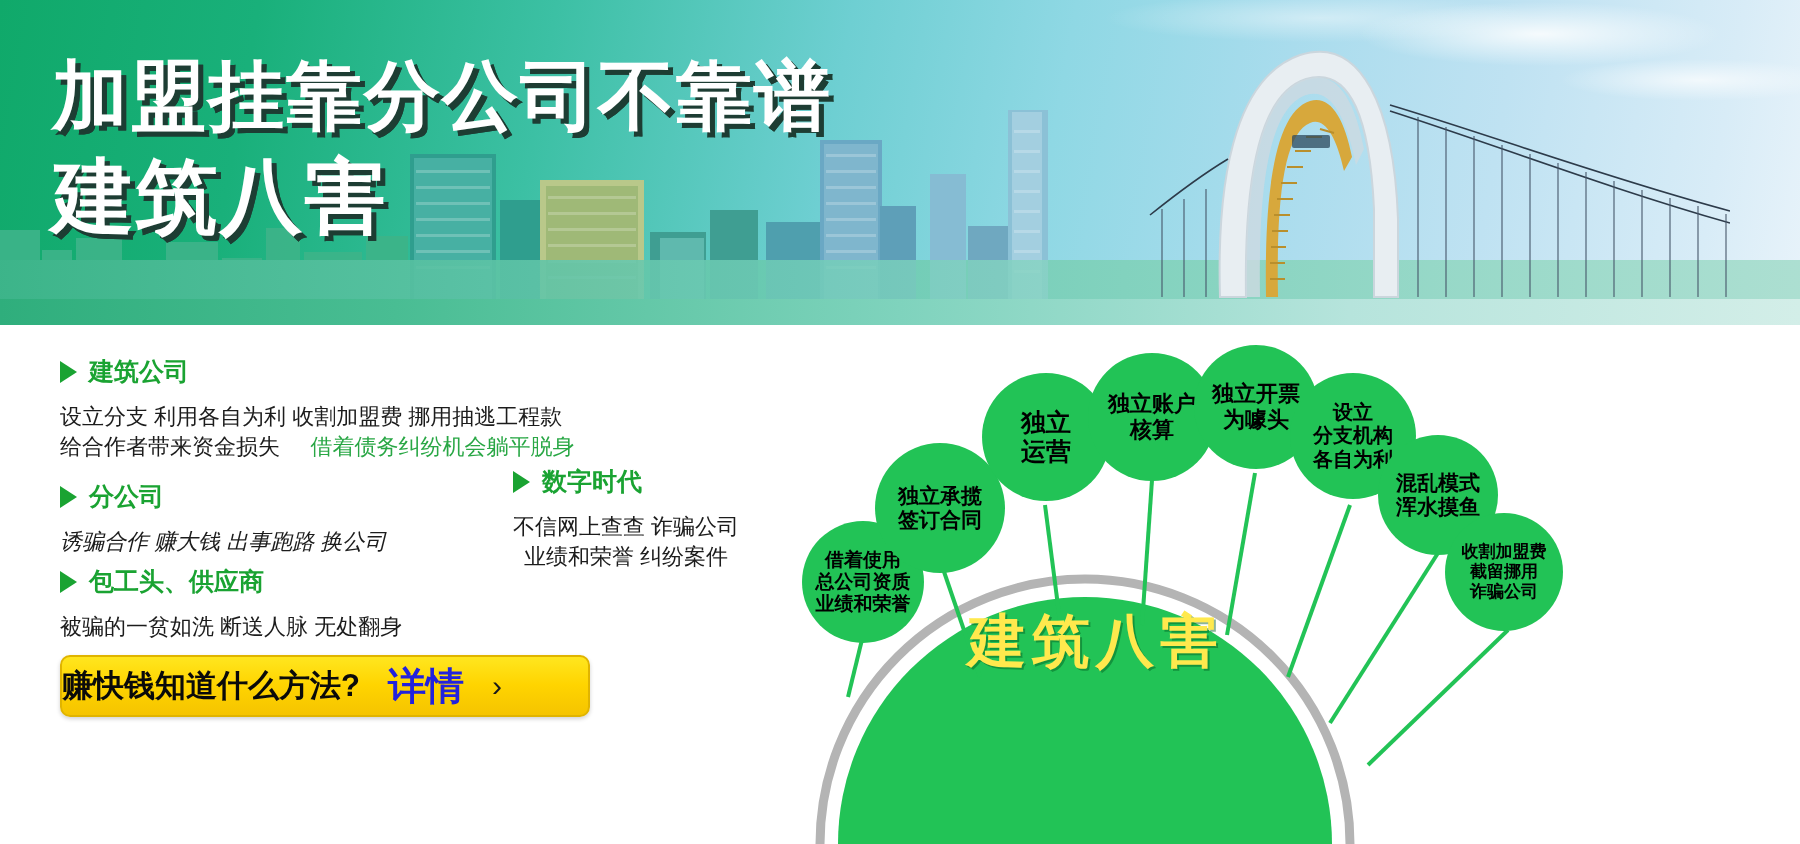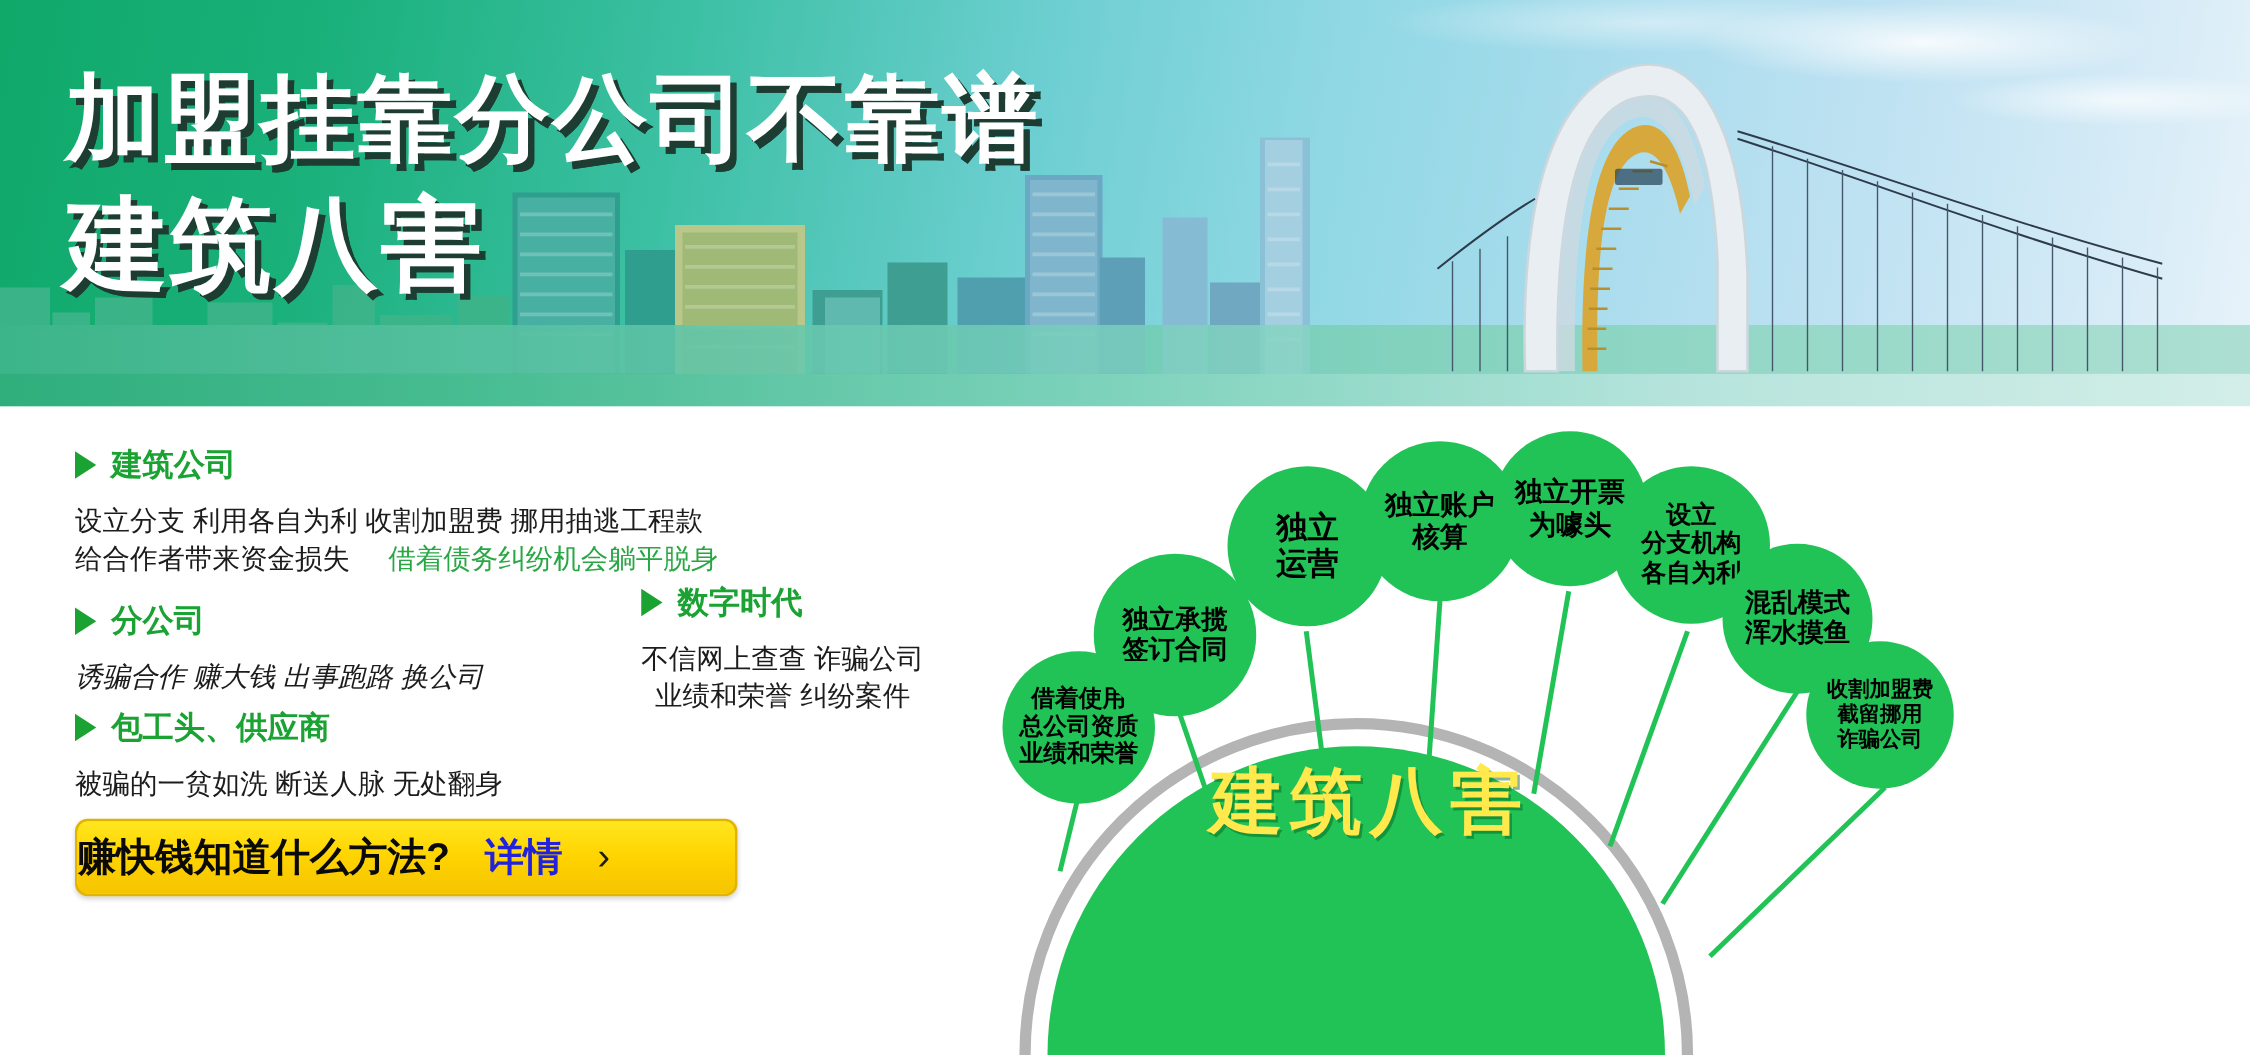--- a/index.html
+++ b/index.html
@@ -83,21 +83,21 @@
     position:absolute; left:60px; top:330px;
     width:530px; height:62px; border-radius:10px;
     background:linear-gradient(180deg,#ffe61f 0%, #ffd400 48%, #f5c400 100%);
     border:2px solid #e0b400;
     display:flex; align-items:center; 
     gap:28px;
     box-shadow:0 2px 4px rgba(0,0,0,.18);
     cursor:pointer;
   }
   #cta-main { font-size:31px; font-weight:700; color:#0a0a0a; white-space:nowrap; }
-  #cta-link { font-size:31px; font-weight:700; color:#2222dd; white-space:nowrap; }
+  #cta-link { font-size:38px; font-weight:700; color:#2222dd; white-space:nowrap; }
   #cta-chev { font-size:30px; color:#1a1a1a; font-weight:400; line-height:1; }
 
   
   #diagram { position:absolute; left:790px; top:325px; width:1010px; height:519px; }
   #diagram svg { position:absolute; left:0; top:0; }
 
   .bub {
     position:absolute;
     background:#22c356;
     border-radius:50%;

